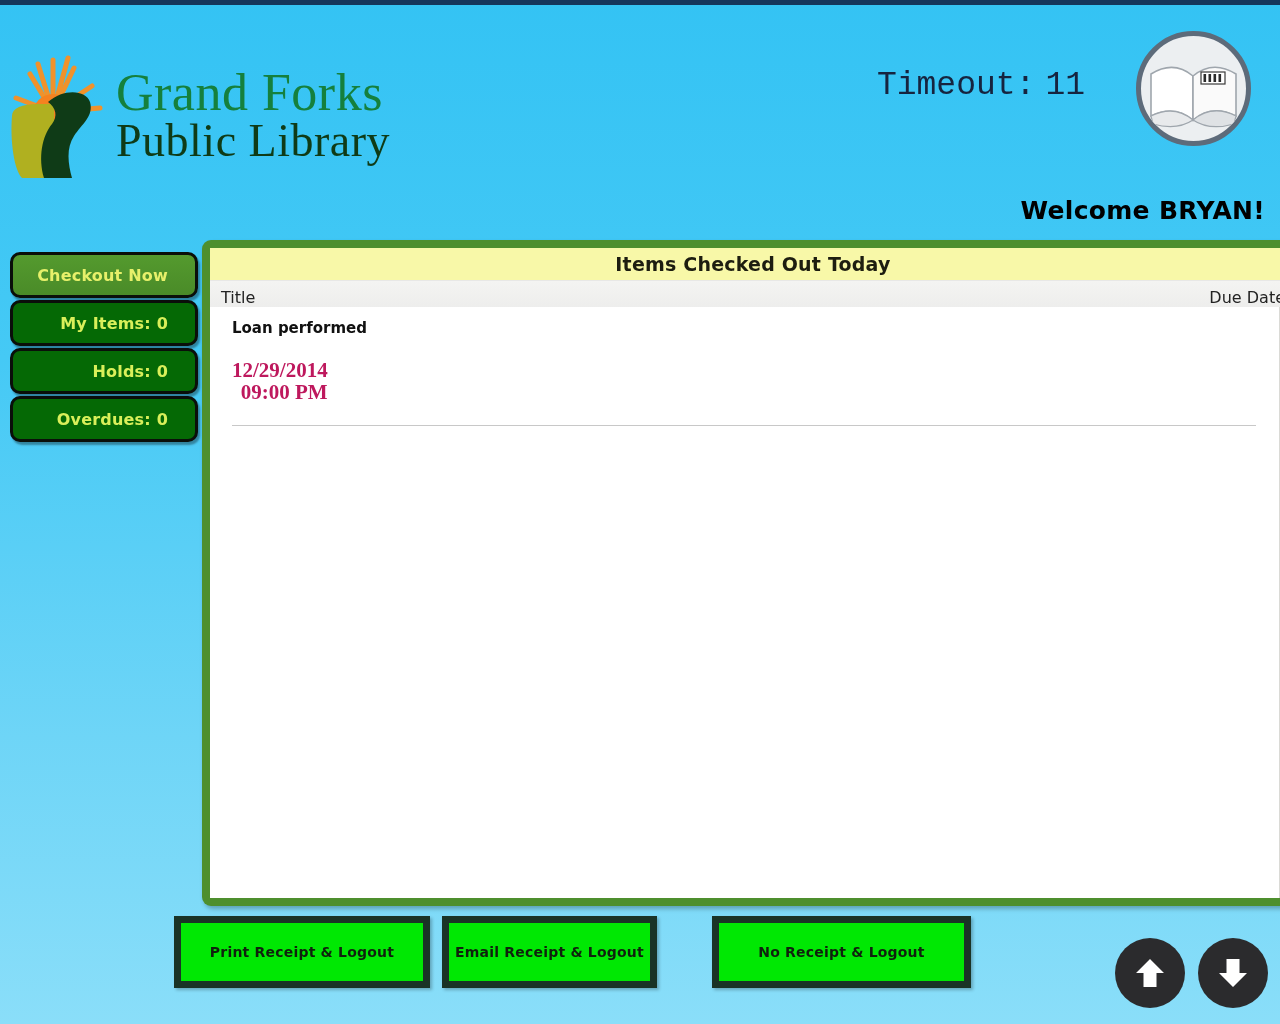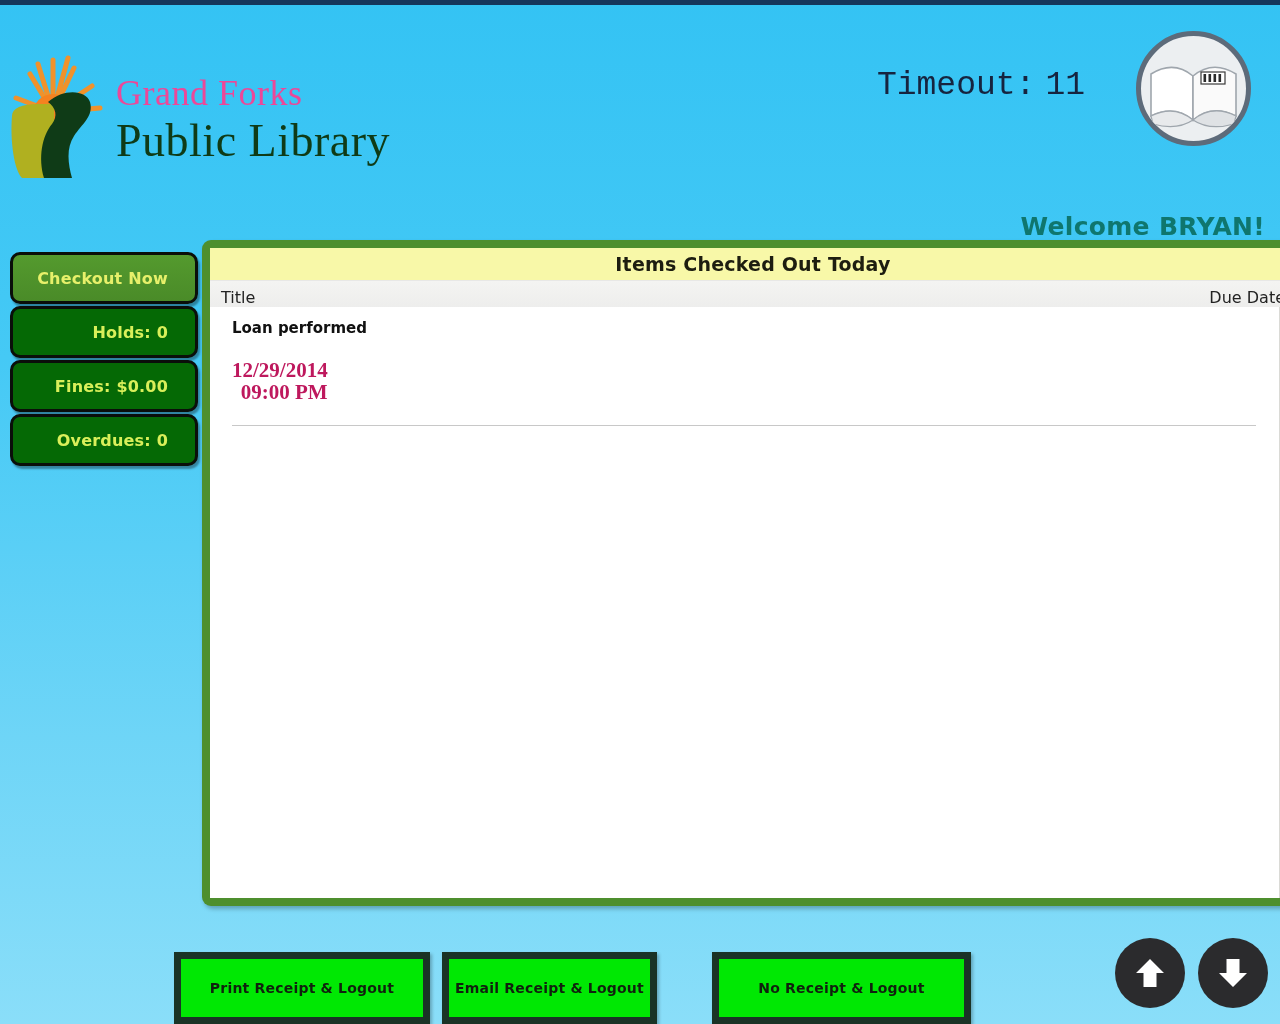--- a/index.html
+++ b/index.html
@@ -40,22 +40,22 @@
     height: 140px;
   }
   #logo-text {
     position: absolute;
     left: 108px;
     top: 30px;
     width: 320px;
   }
   .logo-line1 {
     font-family: "Liberation Serif", "DejaVu Serif", serif;
-    font-size: 36px;
-    color: #ec4899;
+    font-size: 52px;
+    color: #15803d;
     line-height: 46px;
     letter-spacing: 0.5px;
   }
   .logo-line2 {
     font-family: "Liberation Serif", "DejaVu Serif", serif;
     font-size: 46px;
     color: #0f3b17;
     line-height: 50px;
     letter-spacing: 0.5px;
   }
@@ -84,38 +84,38 @@
     border: 5px solid #5d6b7a;
     box-sizing: border-box;
     overflow: hidden;
   }
   #book-badge svg { display: block; }
 
   
   #welcome {
     position: absolute;
     right: 15px;
-    top: 212px;
+    top: 196px;
     font-size: 25px;
     font-weight: bold;
-    color: #0f766e;
+    color: #000000;
     letter-spacing: 0.3px;
   }
 
   
   #sidebar {
     position: absolute;
     left: 10px;
     top: 252px;
     width: 188px;
   }
   .side-btn {
     position: relative;
     width: 188px;
-    height: 52px;
+    height: 46px;
     margin-bottom: 2px;
     border: 3px solid #0a0f0a;
     border-radius: 10px;
     box-sizing: border-box;
     background: #056905;
     box-shadow: 2px 3px 2px rgba(0,0,0,0.35);
     display: flex;
     align-items: center;
     justify-content: flex-end;
     padding-right: 27px;
@@ -260,21 +260,20 @@
     border: 7px solid #1a3326;
     box-sizing: border-box;
     display: flex;
     align-items: center;
     justify-content: center;
     font-size: 14px;
     font-weight: bold;
     color: #10210e;
     letter-spacing: 0.2px;
     box-shadow: 2px 2px 3px rgba(0,0,0,0.25);
-    margin-top: 36px;
   }
   #btn-print { left: 174px; top: 916px; width: 256px; }
   #btn-email { left: 442px; top: 916px; width: 215px; }
   #btn-noreceipt { left: 712px; top: 916px; width: 259px; }
 
   
   .scroll-circle {
     position: absolute;
     width: 70px;
     height: 70px;
@@ -339,24 +338,24 @@
   </svg>
 </div>
 
 <div id="welcome">Welcome BRYAN!</div>
 
 <div id="sidebar">
   <div class="side-btn active">
     <span>Checkout Now</span>
   </div>
   <div class="side-btn">
+    <span>My Items: 0</span>
+  </div>
+  <div class="side-btn">
     <span>Holds: 0</span>
-  </div>
-  <div class="side-btn">
-    <span>Fines: $0.00</span>
   </div>
   <div class="side-btn">
     <span>Overdues: 0</span>
   </div>
 </div>
 
 <div id="panel">
   <div id="panel-inner">
 
     <div id="panel-title">Items Checked Out Today</div>

